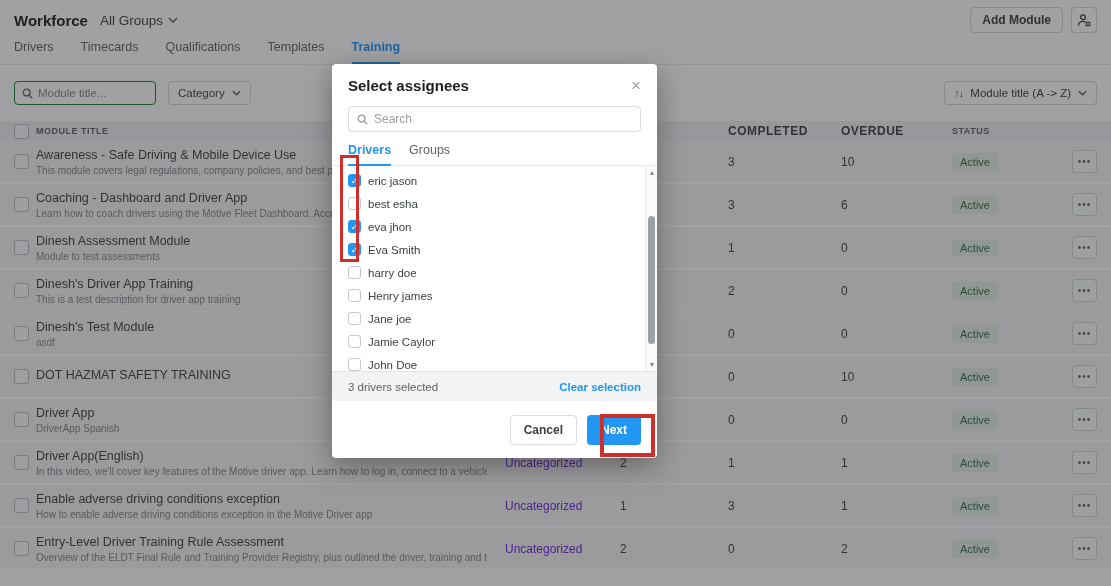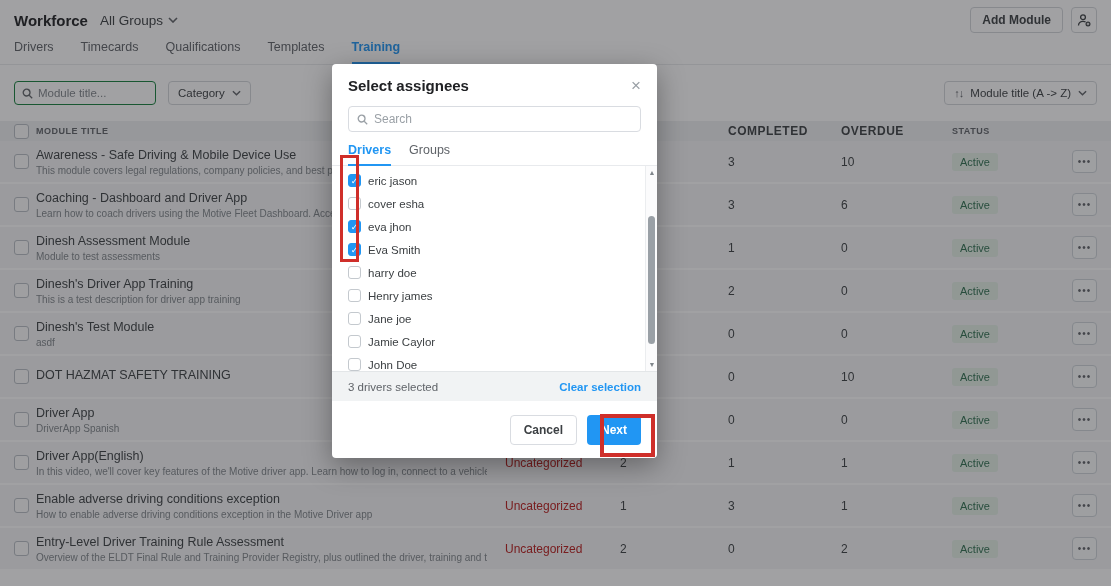--- a/index.html
+++ b/index.html
@@ -43,21 +43,21 @@
   .table { margin-top:16px; }
   .thead { height:20px; background:#eef0f2; display:flex; align-items:center;
     font-size:9px; font-weight:700; letter-spacing:.5px; color:#5f6368; }
   .trow { height:43px; background:#f4f5f6; border-bottom:2px solid #fff;
     display:flex; align-items:center; }
   .c-check { width:36px; padding-left:14px; display:flex; align-items:center; }
   .cb { width:15px; height:15px; border:1.5px solid #b8bec4; border-radius:3px; background:#fbfbfb; }
   .c-title { flex:1; min-width:0; overflow:hidden; }
   .t1 { font-size:12.5px; color:#3c4043; white-space:nowrap; overflow:hidden; }
   .t2 { font-size:10px; color:#80868b; margin-top:3px; white-space:nowrap; overflow:hidden; }
-  .c-cat { width:112px; padding-left:18px; font-size:12px; color:#b91c1c; }
+  .c-cat { width:112px; padding-left:18px; font-size:12px; color:#6d28d9; }
   .c-num { font-size:12px; color:#3c4043; }
   .c-assigned { width:108px; padding-left:21px; }
   .c-completed { width:112px; padding-left:21px; }
   .c-overdue { width:112px; padding-left:22px; }
   .c-status { width:120px; padding-left:21px; }
   .badge { display:inline-block; background:var(--active-badge-bg,#e3efe6);
     color:var(--active-badge-text,#2f6f4f); font-size:11px; padding:3px 8px; border-radius:3px; }
   .c-actions { width:46px; margin-right:14px; display:flex; justify-content:flex-end; }
   .dots { width:25px; height:23px; background:#fafbfb; border:1px solid #cfd4d9;
     border-radius:4px; font-size:10px; line-height:1; color:#5f6368; cursor:pointer;
@@ -407,21 +407,21 @@
       <div class="m-item">
           <span class="m-cb checked">
             <span>✓</span>
           </span>
           <span class="m-name">eric jason</span>
         </div>
       <div class="m-item">
           <span class="m-cb">
             <span>✓</span>
           </span>
-          <span class="m-name">cover esha</span>
+          <span class="m-name">best esha</span>
         </div>
       <div class="m-item">
           <span class="m-cb checked">
             <span>✓</span>
           </span>
           <span class="m-name">eva jhon</span>
         </div>
       <div class="m-item">
           <span class="m-cb checked">
             <span>✓</span>

